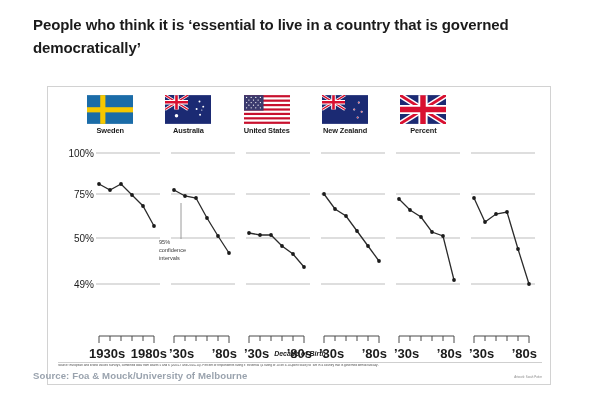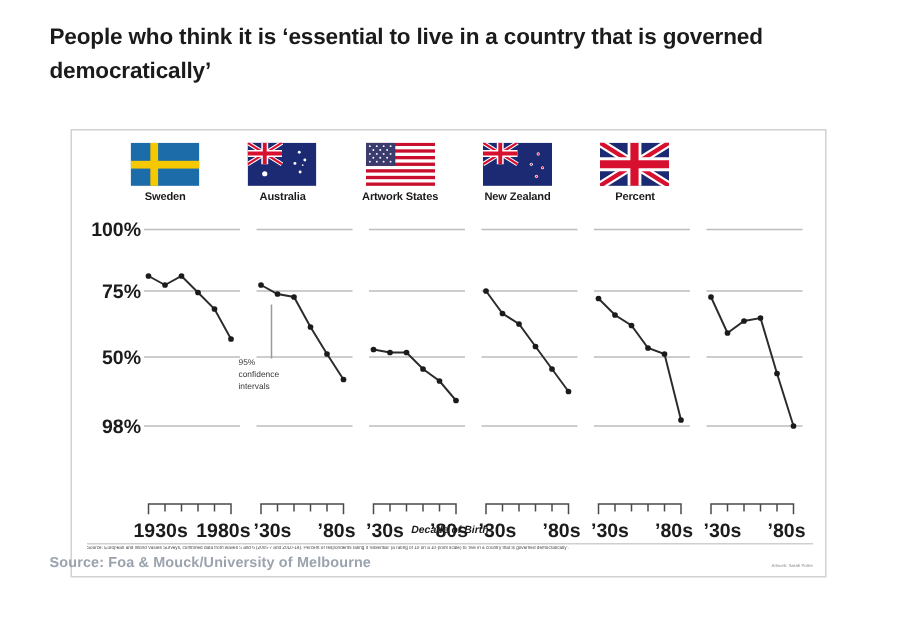--- a/index.html
+++ b/index.html
@@ -64,22 +64,22 @@
   
   .plot-area {
     position: absolute;
     left: 0px; top: 60px;
     width: 504px; height: 200px;
   }
   .ylabels { position: absolute; left: 0; top: 0; width: 46px; height: 185px; }
   .ylabel {
     position: absolute;
     right: 0;
-    font-size: 13px;
-    font-weight: bold;
+    font-size: 10px;
+    font-weight: normal;
     color: #1b1b1b;
     transform: translateY(-50%);
     white-space: nowrap;
   }
 
   .panels {
     position: absolute;
     left: 48px; top: 0;
     width: 450px; height: 200px;
   }
@@ -243,21 +243,21 @@
               <circle cx="17" cy="35" r="2.2"></circle>
                 <circle cx="33" cy="35" r="2.2"></circle>
                 <circle cx="49" cy="35" r="2.2"></circle>
               <circle cx="9" cy="44" r="2.2"></circle>
                 <circle cx="25" cy="44" r="2.2"></circle>
                 <circle cx="41" cy="44" r="2.2"></circle>
                 <circle cx="57" cy="44" r="2.2"></circle>
             </g>
           </svg>
         </span>
-        <span class="country-name">Artwork States</span>
+        <span class="country-name">United States</span>
       </div>
 
       <div class="flag-cell">
         <span class="flag">
           <svg width="46" height="29" viewBox="0 0 160 100">
             <rect width="160" height="100" fill="#1b2a73"></rect>
             <g>
               <path d="M0,0 L80,50 M80,0 L0,50" stroke="#ffffff" stroke-width="10"></path>
               <path d="M0,0 L80,50 M80,0 L0,50" stroke="#d81030" stroke-width="5"></path>
               <path d="M40,0 V50 M0,25 H80" stroke="#ffffff" stroke-width="16"></path>
@@ -292,21 +292,21 @@
       </div>
 
     </div>
 
     <div class="plot-area">
 
       <div class="ylabels">
         <span class="ylabel" style="top:6px;">100%</span>
         <span class="ylabel" style="top:47px;">75%</span>
         <span class="ylabel" style="top:91px;text-align:right;">50%</span>
-        <span class="ylabel" style="top:137px;">98%</span>
+        <span class="ylabel" style="top:137px;">49%</span>
       </div>
 
       <div class="panels">
 
         <div class="panel" style="left:0px;">
           <svg width="64" height="185" viewBox="0 0 64 185">
             <g stroke="#bdbdbd" stroke-width="1">
               <line x1="0" y1="6" x2="64" y2="6"></line>
               <line x1="0" y1="47" x2="64" y2="47"></line>
               <line x1="0" y1="91" x2="64" y2="91"></line>

